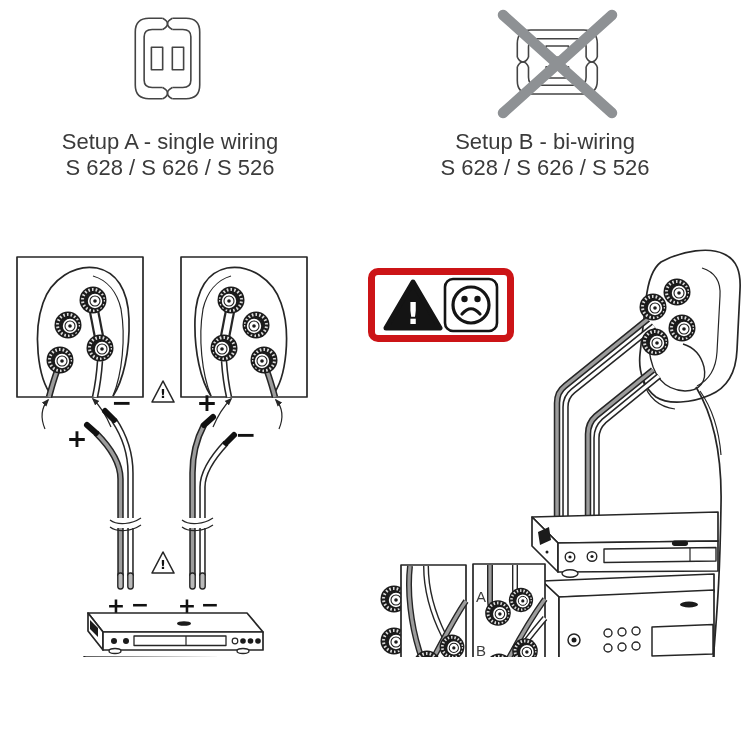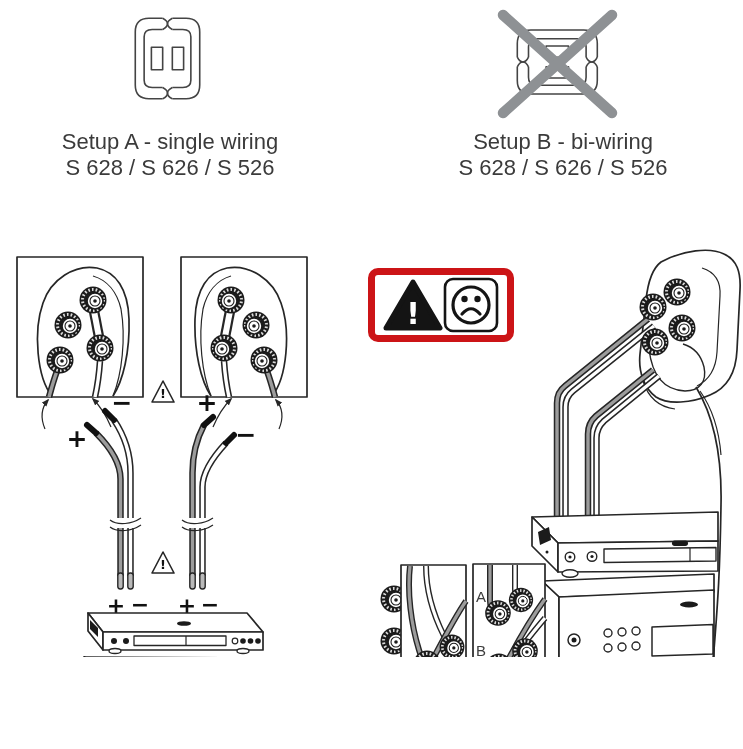--- a/index.html
+++ b/index.html
@@ -70,21 +70,21 @@
       </g>
     </g>
     <line class="cross" x1="8" y1="10" x2="117" y2="108"></line>
     <line class="cross" x1="117" y1="10" x2="8" y2="108"></line>
   </svg>
 
   <div class="title-block" style="left:20px;top:129px;width:300px">
     <div>Setup A - single wiring</div>
     <div>S 628 / S 626 / S 526</div>
   </div>
-  <div class="title-block" style="left:413px;top:129px;width:300px">
+  <div class="title-block" style="left:395px;top:129px;width:300px">
     <div>Setup B - bi-wiring</div>
     <div>S 628 / S 626 / S 526</div>
   </div>
 
   <svg class="abs" style="left:0;top:240px" width="340" height="509" viewBox="0 240 340 509">
     <defs>
       <g id="post">
         <circle r="13.5" fill="#1b1b1b"></circle>
         <circle r="10.5" fill="none" stroke="#f1f1f1" stroke-width="3" stroke-dasharray="1.6 2.1" opacity="0.9"></circle>
         <circle cx="2" cy="1" r="8" fill="#fff" stroke="#1b1b1b" stroke-width="1.6"></circle>

